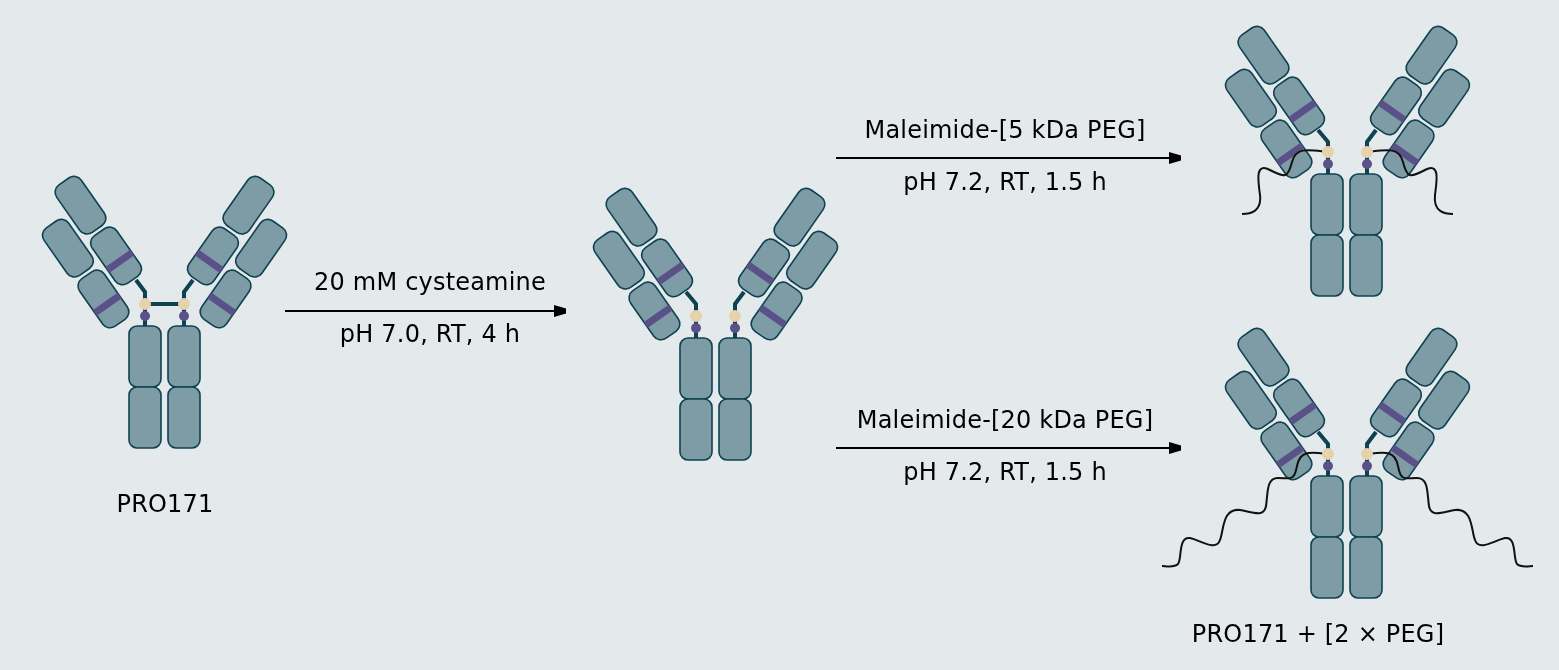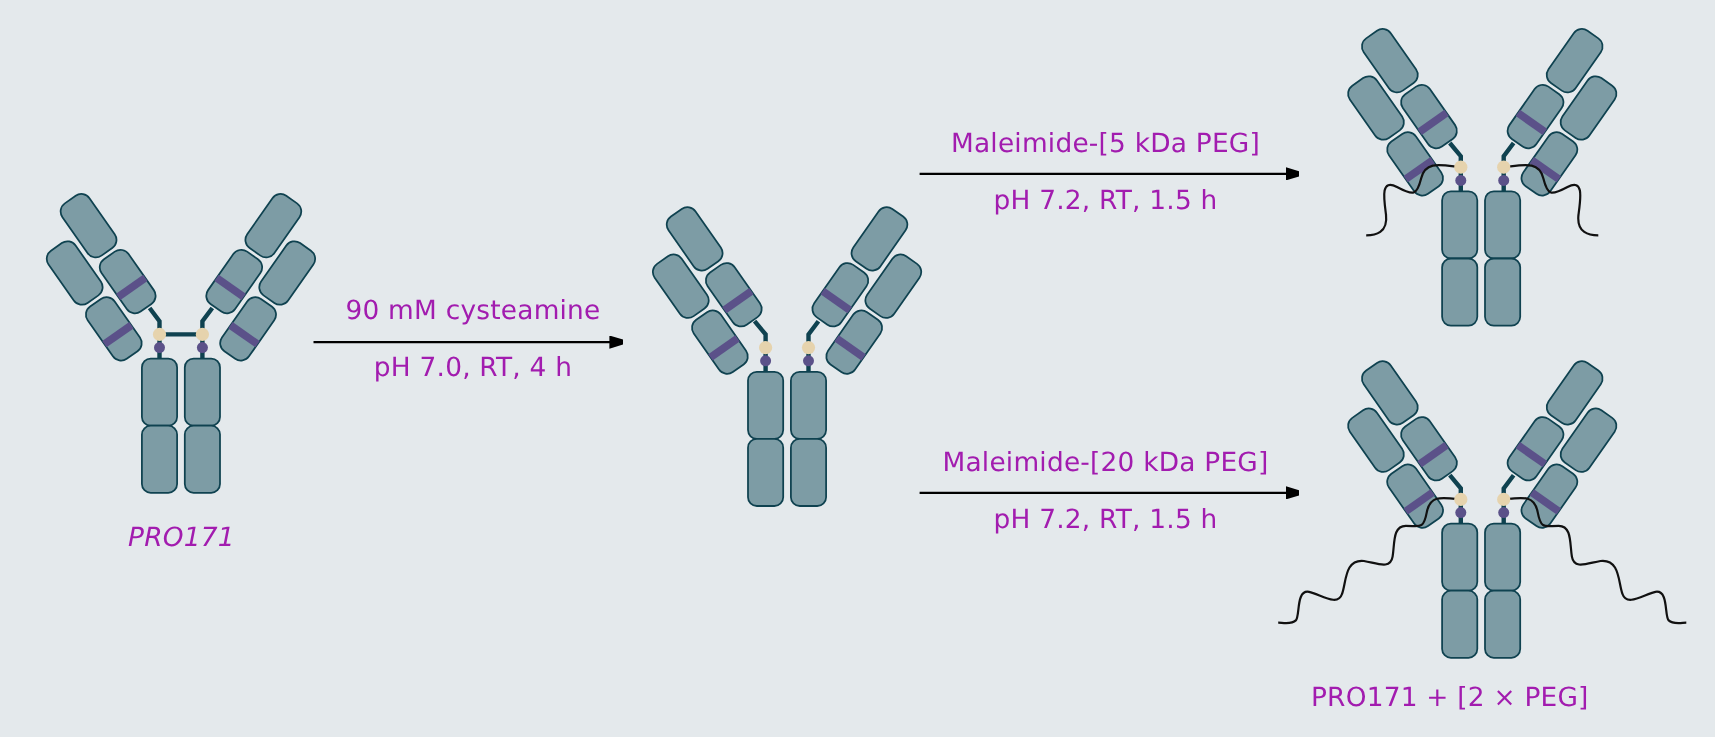--- a/index.html
+++ b/index.html
@@ -1,18 +1,18 @@
 <!DOCTYPE html>
 <html><head>
 <meta charset="utf-8">
 <style>
   html, body { margin: 0; padding: 0; }
   body { width: 1559px; height: 670px; background: #e4e9ec; overflow: hidden; position: relative; font-family: "Liberation Sans", "DejaVu Sans", sans-serif; }
   #diagram { position: absolute; left: 0; top: 0; }
-  .lbl { position: absolute; color: #a21caf; font-size: 24px; white-space: nowrap; text-align: center; transform: translateX(-50%); font-family: "DejaVu Sans", "Liberation Sans", sans-serif; letter-spacing: 0.2px; }
+  .lbl { position: absolute; color: #000000; font-size: 24px; white-space: nowrap; text-align: center; transform: translateX(-50%); font-family: "DejaVu Sans", "Liberation Sans", sans-serif; letter-spacing: 0.2px; }
   .cond { font-size: 24px; }
 </style>
 </head>
 <body>
 
 <svg id="diagram" width="1559" height="670" viewBox="0 0 1559 670" xmlns="http://www.w3.org/2000/svg">
   <defs>
 
     <g id="fab-left">
 
@@ -101,23 +101,23 @@
     <path d="M1328,454 C1310,452 1300,450 1297,466 C1294,482 1290,478 1278,478 C1266,478 1268,494 1266,506 C1264,518 1252,512 1240,510 C1222,508 1224,530 1220,540 C1216,552 1200,540 1190,538 C1178,536 1182,560 1178,564 C1174,568 1166,566 1162,566" stroke="#111" stroke-width="2" fill="none"></path>
     <path d="M1367,454 C1385,452 1395,450 1398,466 C1401,482 1405,478 1417,478 C1429,478 1427,494 1429,506 C1431,518 1443,512 1455,510 C1473,508 1471,530 1475,540 C1479,552 1495,540 1505,538 C1517,536 1513,560 1517,564 C1521,568 1529,566 1533,566" stroke="#111" stroke-width="2" fill="none"></path>
     <circle cx="1328" cy="454" r="6" fill="#e6d3ad"></circle>
     <circle cx="1367" cy="454" r="6" fill="#e6d3ad"></circle>
     <circle cx="1328" cy="466" r="5" fill="#5b5189"></circle>
     <circle cx="1367" cy="466" r="5" fill="#5b5189"></circle>
     <use href="#fc" transform="translate(1347,476)"></use>
   </g>
 </svg>
 
-<div class="lbl" style="left:165px; top:474px;font-style:italic;">PRO171</div>
+<div class="lbl" style="left:165px; top:490px;">PRO171</div>
 
-<div class="lbl cond" style="left:430px; top:268px;">90 mM cysteamine</div>
+<div class="lbl cond" style="left:430px; top:268px;">20 mM cysteamine</div>
 <div class="lbl cond" style="left:430px; top:320px;">pH 7.0, RT, 4 h</div>
 
 <div class="lbl cond" style="left:1005px; top:116px;">Maleimide-[5 kDa PEG]</div>
 <div class="lbl cond" style="left:1005px; top:168px;">pH 7.2, RT, 1.5 h</div>
 
 <div class="lbl cond" style="left:1005px; top:406px;text-align:center;">Maleimide-[20 kDa PEG]</div>
 <div class="lbl cond" style="left:1005px; top:458px;">pH 7.2, RT, 1.5 h</div>
 
 <div class="lbl" style="left:1318px; top:620px;">PRO171 + [2 × PEG]</div>
 

